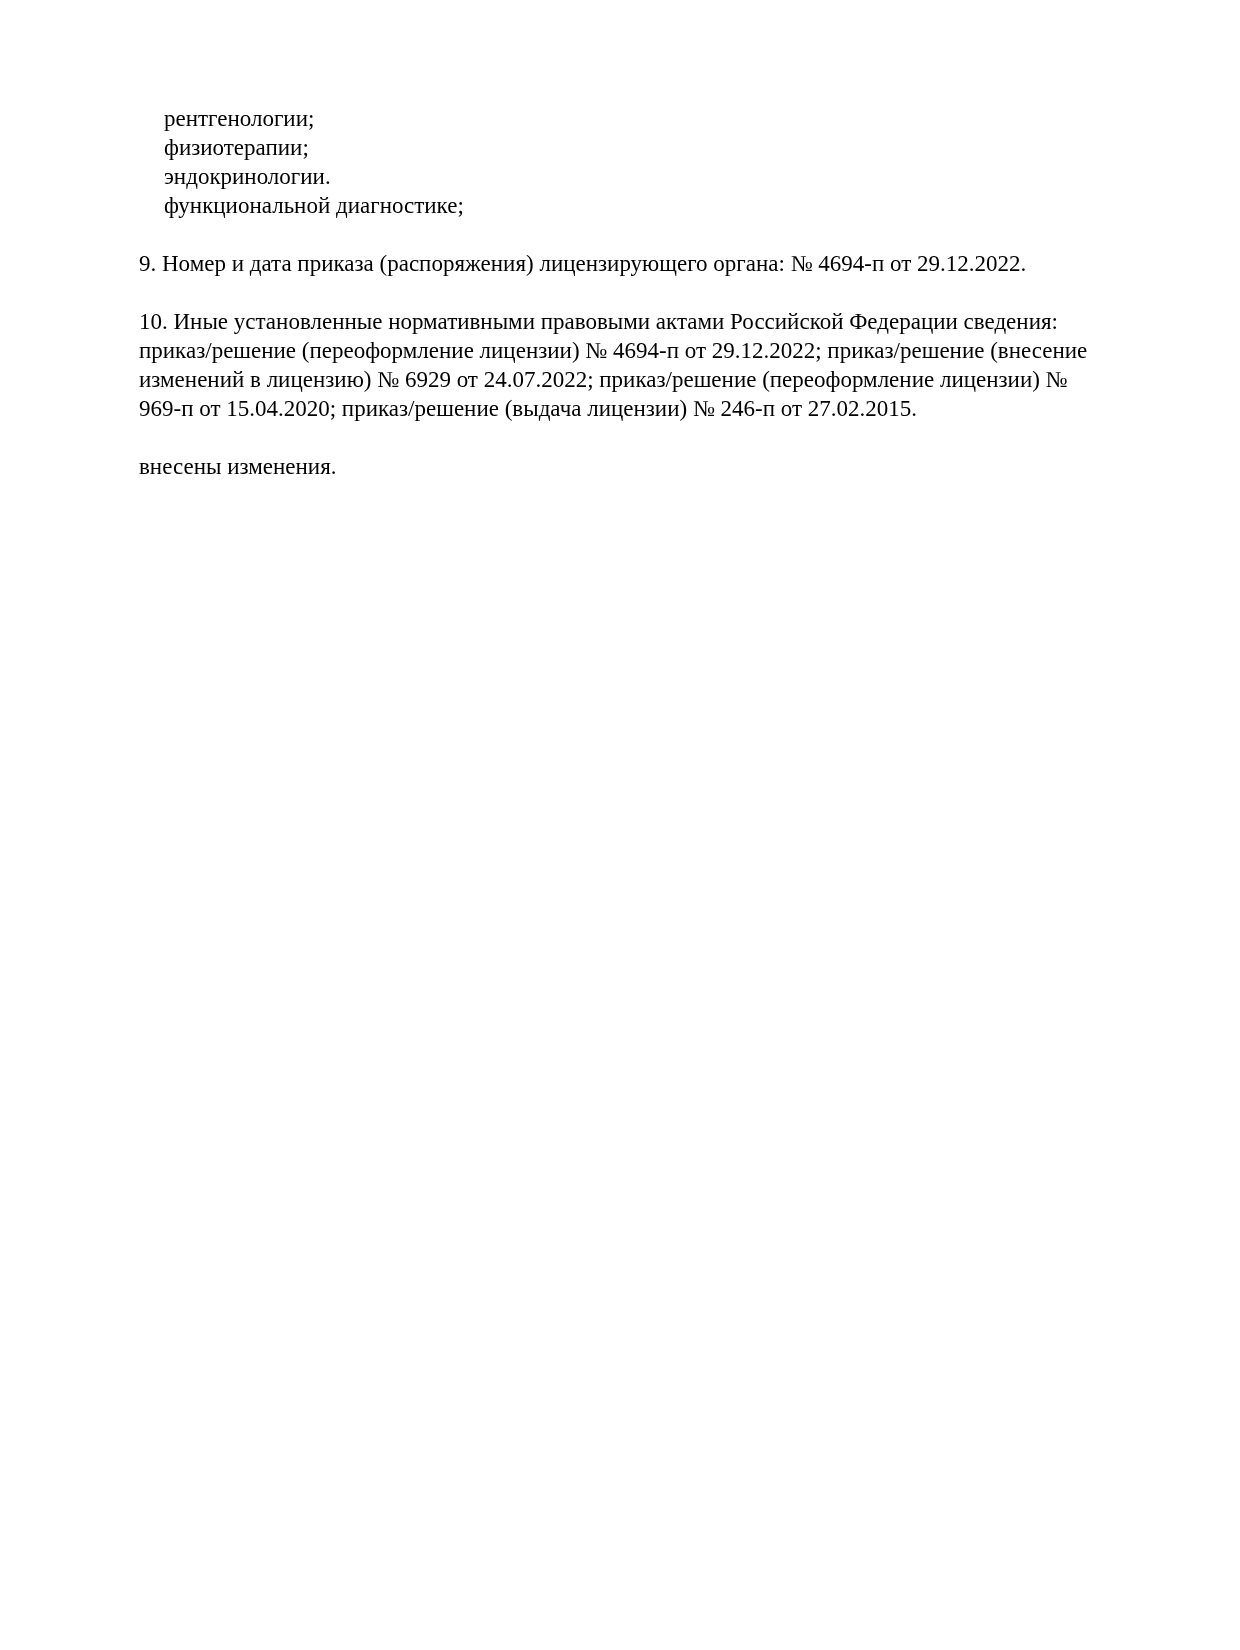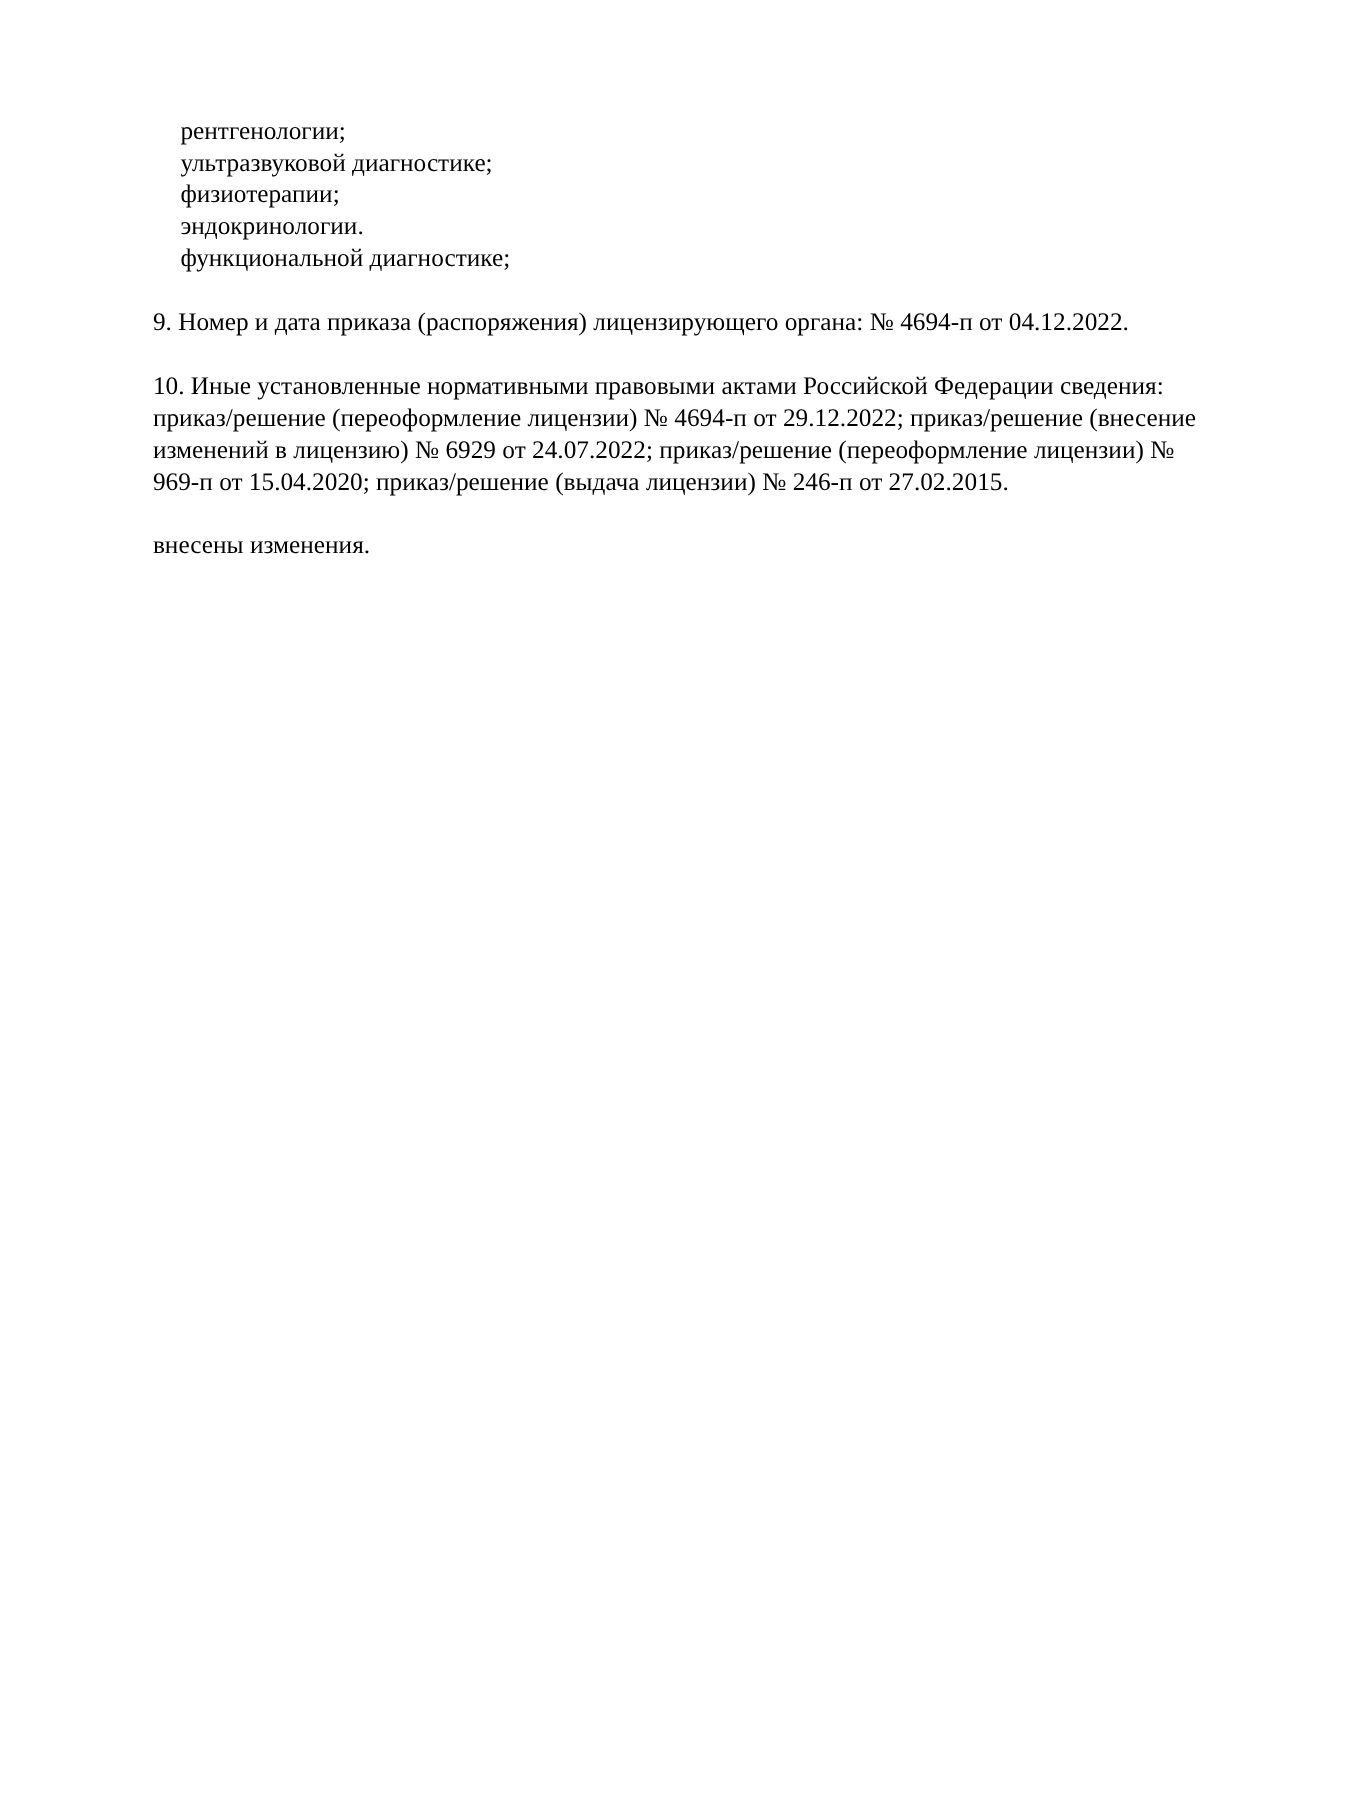--- a/index.html
+++ b/index.html
@@ -31,28 +31,27 @@
     margin-top: 29px;
   }
 </style>
 </head>
 <body>
 
 <div class="page">
 
   <div class="specialties-list">
     <span class="line">рентгенологии;</span>
-    <span class="line">ультразвуковой диагностике;</span>
     <span class="line">физиотерапии;</span>
     <span class="line">эндокринологии.</span>
     <span class="line">функциональной диагностике;</span>
   </div>
 
   <div class="para">
-    <span class="line">9. Номер и дата приказа (распоряжения) лицензирующего органа: № 4694-п от 04.12.2022.</span>
+    <span class="line">9. Номер и дата приказа (распоряжения) лицензирующего органа: № 4694-п от 29.12.2022.</span>
   </div>
 
   <div class="para">
     <span class="line">10. Иные установленные нормативными правовыми актами Российской Федерации сведения:</span>
     <span class="line">приказ/решение (переоформление лицензии) № 4694-п от 29.12.2022; приказ/решение (внесение</span>
     <span class="line">изменений в лицензию) № 6929 от 24.07.2022; приказ/решение (переоформление лицензии) №</span>
     <span class="line">969-п от 15.04.2020; приказ/решение (выдача лицензии) № 246-п от 27.02.2015.</span>
   </div>
 
   <div class="para">

